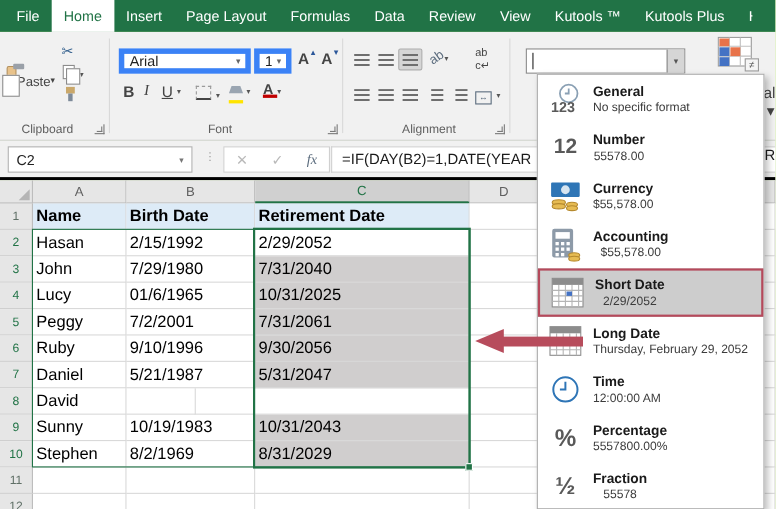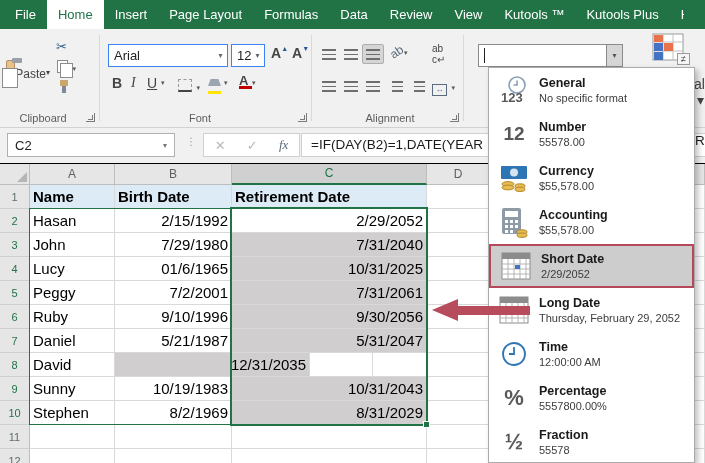--- a/index.html
+++ b/index.html
@@ -30,21 +30,21 @@
   .clipico:after { content:""; position:absolute; right:-4px; top:7px; width:14px; height:18px; background:#fff; border:1px solid #8c8c8c;}
   .pastebtn .lbl { font-size:12px; color:#444; margin-top:4px; }
   .pastebtn .dd { font-size:8px; color:#444; }
   .miniico { position:absolute; width:30px; height:17px; font-size:13px; color:#35618e; }
   .copyico { position:relative; width:11px; height:13px; border:1px solid #8c8c8c; background:#fff; }
   .copyico:before { content:""; position:absolute; left:2px; top:2px; width:11px; height:13px; border:1px solid #8c8c8c; background:#fff; }
   .painterico { width:12px; height:13px; position:relative; }
   .painterico:before { content:""; position:absolute; left:2px; top:0; width:8px; height:6px; background:#caa86a; }
   .painterico:after { content:""; position:absolute; left:4px; top:6px; width:4px; height:7px; background:#7d8a99; }
 
-  .combo { position:absolute; background:#fff; border:1px solid #3b82f6; font-size:13px; color:#222;
+  .combo { position:absolute; background:#fff; border:5px solid #3b82f6; font-size:13px; color:#222;
            display:flex; align-items:center; }
   .combo .val { flex:1; padding-left:5px; white-space:nowrap; overflow:hidden; }
   .combo .dd { width:13px; text-align:center; font-size:8px; color:#666; }
   .fontbtn { position:absolute; top:45px; font-size:14px; color:#444; }
   .b { font-weight:bold; } .i { font-style:italic; font-family:"Liberation Serif", serif; }
   .u { text-decoration:underline; }
   .colorbar { display:block; width:13px; height:3px; margin-top:-2px; }
   .ddsm { font-size:7px; color:#555; vertical-align:middle; }
   .gridico { display:inline-block; width:14px; height:13px; border:1px dashed #9a9a9a; border-bottom:2px solid #444; }
   .alico { position:absolute; width:22px; height:20px; border-radius:2px; display:flex; align-items:center; justify-content:center; }
@@ -52,21 +52,21 @@
   .lines { width:14px; height:11px; background:repeating-linear-gradient(to bottom,#6e6e6e 0 1.6px,transparent 1.6px 4.6px); }
   .smalltext { font-size:10px; color:#444; }
 
   .cfico { position:absolute; left:652px; top:4px; width:38px; height:30px; }
   .cfbadge { position:absolute; right:0; bottom:-2px; width:13px; height:12px; background:#f5f5f5;
              border:1px solid #9a9a9a; font-size:9px; line-height:10px; text-align:center; color:#444; }
   .sliver { position:absolute; font-size:14px; color:#444; }
 
   
   .fbar { position:absolute; left:0; top:128px; width:705px; height:36px; background:#f1f1f1;
-          border-bottom:1px solid #000000;padding-left:16px; }
+          border-bottom:3px solid #000000;padding-left:16px; }
   .namebox { position:absolute; left:7px; top:5px; width:168px; height:24px; background:#fff;
              border:1px solid #b0b0b0; font-size:13px; color:#222; display:flex; align-items:center; }
   .namebox .val { flex:1; padding-left:7px; }
   .namebox .dd { width:18px; font-size:8px; color:#777; text-align:center; }
   .fdots { position:absolute; left:186px; top:8px; color:#9a9a9a; font-size:10px; letter-spacing:-1px; }
   .fbtns { position:absolute; left:203px; top:5px; width:97px; height:24px; background:#fff;
            border:1px solid #d0d0d0; display:flex; align-items:center; justify-content:space-around; }
   .fbtns .x, .fbtns .ck { color:#b9b9b9; font-size:13px; }
   .fbtns .fx { color:#5a6b7d; font-size:13px; font-style:italic; font-family:"Liberation Serif", serif; }
   .finput { position:absolute; left:301px; top:5px; width:404px; height:24px; background:#fff;
@@ -85,38 +85,38 @@
         font-size:12px; color:#5f5f5f; text-align:center; line-height:21px; }
   .ch.sel { background:#d0d0d0; color:#217346; border-bottom:2px solid #217346; line-height:19px; }
   .rn { width:30px; background:#e6e6e6; border-right:1px solid #bdbdbd; border-bottom:1px solid #cfcfcf;
         font-size:11px; color:#5f6f66; text-align:center; }
   .rn.sel { color:#217346; }
   .w-a{width:85px;} .w-b{width:117px;} .w-c{width:195px;} .w-d{width:63px;} .w-f{flex:1;}
   .cell { height:24px; border-right:1px solid #d9d9d9; border-bottom:1px solid #d9d9d9;
           font-size:15px; color:#000; line-height:23px; padding:0 3px; white-space:nowrap; overflow:hidden; }
   .rn { height:24px; line-height:24px; }
   .hd .cell { background:#ddebf7; font-weight:bold; height:24px; }
-  .num { text-align:right; }
+  .num { }
   .csel { background:#d0cece; }
   .cact { background:#fff; }
   .rangebox { position:absolute; left:29px; top:44px; width:398px; height:217px;
               border:1px solid #217346; pointer-events:none; z-index:20; }
   .selbox { position:absolute; left:230px; top:43px; width:198px; height:219px;
             border:2px solid #217346; pointer-events:none; z-index:21; }
   .handle { position:absolute; left:423px; top:257px; width:7px; height:7px; background:#217346;
             border:1px solid #fff; z-index:22; }
 
   
   .panel { position:absolute; left:488px; top:67px; width:207px; height:396px; background:#fff;
            border:1px solid #ababab; box-shadow:3px 3px 6px rgba(0,0,0,.25); z-index:50; }
   .item { height:44px; display:flex; align-items:center; }
   .item .icb { width:50px; display:flex; align-items:center; justify-content:center; flex-shrink:0; }
   .item .txt { display:flex; flex-direction:column; justify-content:center; }
   .item .t { font-size:12.5px; font-weight:bold; color:#1a1a1a; line-height:15px; }
-  .item .s { font-size:11px; color:#3c3c3c; line-height:14px; white-space:nowrap; }
+  .item .s { font-size:11px; color:#3c3c3c; line-height:14px; white-space:nowrap;text-align:center; }
   .item.selected { background:#cdcdcd; border:2px solid #b5495b; }
   .bigglyph { font-size:19px; font-weight:bold; color:#595959; }
 
   
   .numcombo { position:absolute; left:478px; top:15px; width:145px; height:23px; background:#fff;
               border:1px solid #8a8a8a; display:flex; }
   .numcombo .caret { width:1px; height:15px; background:#222; margin:3px 0 0 5px; }
   .numcombo .ddb { margin-left:auto; width:16px; background:#d6d6d6; border-left:1px solid #8a8a8a;
                    font-size:8px; color:#555; text-align:center; line-height:21px; }
 
@@ -335,21 +335,20 @@
       <div class="rn sel">7</div>
       <div class="cell w-a">Daniel</div>
       <div class="cell w-b num">5/21/1987</div>
       <div class="cell w-c num csel">5/31/2047</div>
       <div class="cell w-d"></div>
       <div class="cell w-f"></div>
     </div>
     <div class="shrow">
       <div class="rn sel">8</div>
       <div class="cell w-a">David</div>
-      <div class="cell w-c num csel">12/31/2035</div>
       <div class="cell w-d"></div>
       <div class="cell w-f"></div>
     </div>
     <div class="shrow">
       <div class="rn sel">9</div>
       <div class="cell w-a">Sunny</div>
       <div class="cell w-b num">10/19/1983</div>
       <div class="cell w-c num csel">10/31/2043</div>
       <div class="cell w-d"></div>
       <div class="cell w-f"></div>

